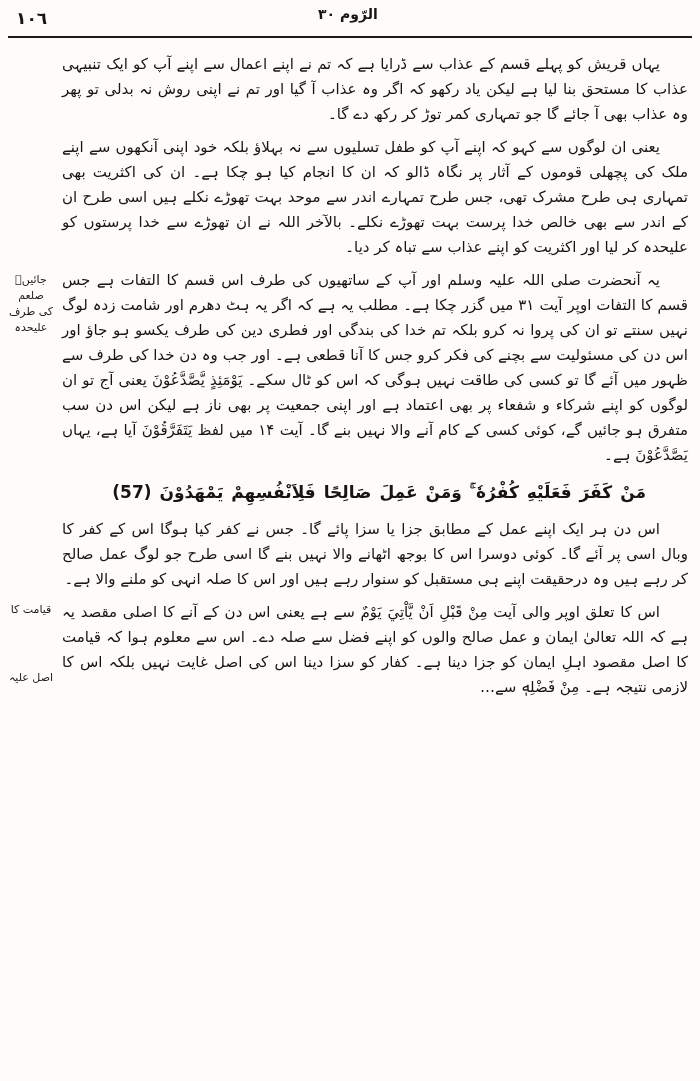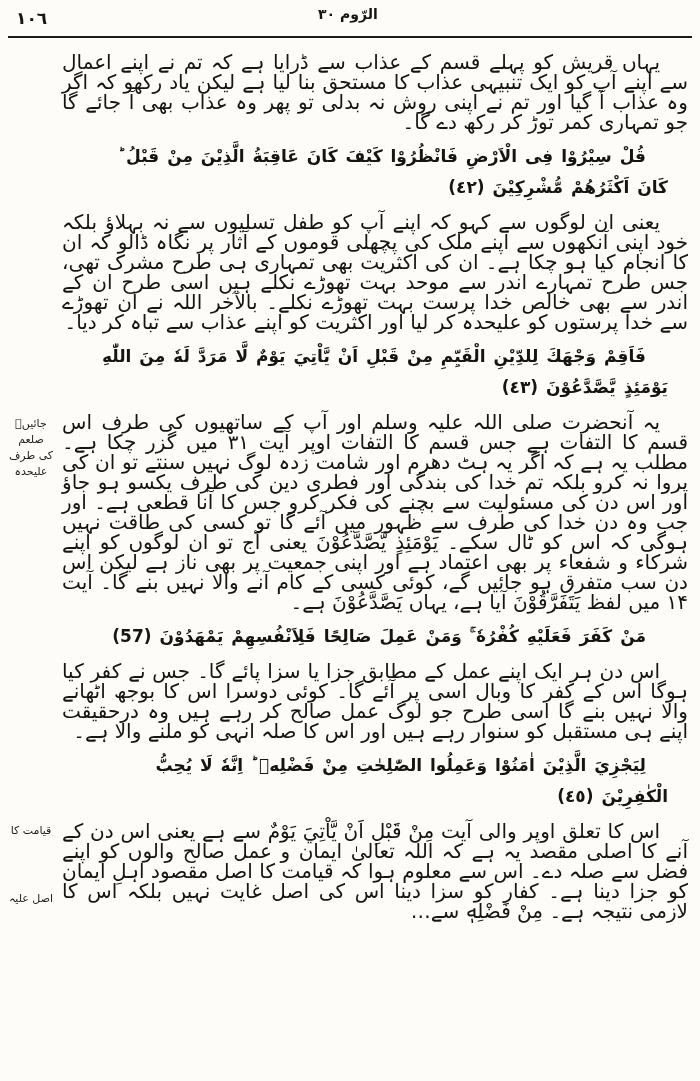--- a/index.html
+++ b/index.html
@@ -27,21 +27,21 @@
     position:absolute;top:36px;left:8px;right:8px;
     border-top:2px solid #1c1b1a;height:0;
   }
   
   .body-col{
     position:absolute;top:44px;right:12px;left:62px;
     direction:rtl;
   }
   p{margin:0;}
   .urdu{
-    font-size:20px;line-height:20px;
+    font-size:15px;line-height:25px;
     text-align:justify;
     text-indent:28px;
     margin:8px 0;
   }
   .verse{
     font-size:17px;font-weight:bold;line-height:31px;
     text-align:right;
     text-indent:22px;
     margin:9px 20px 9px 36px;
     word-spacing:2px;
@@ -69,39 +69,36 @@
   <div class="hdr">
     <div class="page-number">١٠٦</div>
     <div class="surah-title">الرّوم ٣٠</div>
   </div>
   <div class="header-rule"></div>
 
   <div class="body-col">
 
     <p class="urdu">یہاں قریش کو پہلے قسم کے عذاب سے ڈرایا ہے کہ تم نے اپنے اعمال سے اپنے آپ کو ایک تنبیہی عذاب کا مستحق بنا لیا ہے لیکن یاد رکھو کہ اگر وہ عذاب آ گیا اور تم نے اپنی روش نہ بدلی تو پھر وہ عذاب بھی آ جائے گا جو تمہاری کمر توڑ کر رکھ دے گا۔</p>
 
-    <p class="verse">قُلْ سِيْرُوْا فِى الْاَرْضِ فَانْظُرُوْا كَيْفَ كَانَ عَاقِبَةُ الَّذِيْنَ مِنْ قَبْلُ ؕ كَانَ اَكْثَرُهُمْ مُّشْرِكِيْنَ (٤٢)</p>
 
     <p class="urdu">یعنی ان لوگوں سے کہو کہ اپنے آپ کو طفل تسلیوں سے نہ بہلاؤ بلکہ خود اپنی آنکھوں سے اپنے ملک کی پچھلی قوموں کے آثار پر نگاہ ڈالو کہ ان کا انجام کیا ہو چکا ہے۔ ان کی اکثریت بھی تمہاری ہی طرح مشرک تھی، جس طرح تمہارے اندر سے موحد بہت تھوڑے نکلے ہیں اسی طرح ان کے اندر سے بھی خالص خدا پرست بہت تھوڑے نکلے۔ بالآخر اللہ نے ان تھوڑے سے خدا پرستوں کو علیحدہ کر لیا اور اکثریت کو اپنے عذاب سے تباہ کر دیا۔</p>
 
-    <p class="verse">فَاَقِمْ وَجْهَكَ لِلدِّيْنِ الْقَيِّمِ مِنْ قَبْلِ اَنْ يَّاْتِيَ يَوْمٌ لَّا مَرَدَّ لَهٗ مِنَ اللّٰهِ يَوْمَئِذٍ يَّصَّدَّعُوْنَ (٤٣)</p>
 
     <div class="para-wrap">
       <div class="margin-note note-iltifaat">
         <span class="mn-line">جائیںؐ صلعم</span>
         <span class="mn-line">کی طرف علیحدہ</span>
       </div>
       <p class="urdu">یہ آنحضرت صلی اللہ علیہ وسلم اور آپ کے ساتھیوں کی طرف اس قسم کا التفات ہے جس قسم کا التفات اوپر آیت ۳۱ میں گزر چکا ہے۔ مطلب یہ ہے کہ اگر یہ ہٹ دھرم اور شامت زدہ لوگ نہیں سنتے تو ان کی پروا نہ کرو بلکہ تم خدا کی بندگی اور فطری دین کی طرف یکسو ہو جاؤ اور اس دن کی مسئولیت سے بچنے کی فکر کرو جس کا آنا قطعی ہے۔ اور جب وہ دن خدا کی طرف سے ظہور میں آئے گا تو کسی کی طاقت نہیں ہوگی کہ اس کو ٹال سکے۔ يَوْمَئِذٍ يَّصَّدَّعُوْنَ یعنی آج تو ان لوگوں کو اپنے شرکاء و شفعاء پر بھی اعتماد ہے اور اپنی جمعیت پر بھی ناز ہے لیکن اس دن سب متفرق ہو جائیں گے، کوئی کسی کے کام آنے والا نہیں بنے گا۔ آیت ۱۴ میں لفظ يَتَفَرَّقُوْنَ آیا ہے، یہاں يَصَّدَّعُوْنَ ہے۔</p>
     </div>
 
     <p class="verse">مَنْ كَفَرَ فَعَلَيْهِ كُفْرُهٗ ۚ وَمَنْ عَمِلَ صَالِحًا فَلِاَنْفُسِهِمْ يَمْهَدُوْنَ (57)</p>
 
     <p class="urdu">اس دن ہر ایک اپنے عمل کے مطابق جزا یا سزا پائے گا۔ جس نے کفر کیا ہوگا اس کے کفر کا وبال اسی پر آئے گا۔ کوئی دوسرا اس کا بوجھ اٹھانے والا نہیں بنے گا اسی طرح جو لوگ عمل صالح کر رہے ہیں وہ درحقیقت اپنے ہی مستقبل کو سنوار رہے ہیں اور اس کا صلہ انہی کو ملنے والا ہے۔</p>
 
-    <p class="verse">لِيَجْزِيَ الَّذِيْنَ اٰمَنُوْا وَعَمِلُوا الصّٰلِحٰتِ مِنْ فَضْلِهٖ ؕ اِنَّهٗ لَا يُحِبُّ الْكٰفِرِيْنَ (٤٥)</p>
 
     <div class="para-wrap">
       <div class="margin-note note-qiyamat-1">قیامت کا</div>
       <div class="margin-note note-qiyamat-2">اصل علیہ</div>
       <p class="urdu">اس کا تعلق اوپر والی آیت مِنْ قَبْلِ اَنْ يَّاْتِيَ يَوْمٌ سے ہے یعنی اس دن کے آنے کا اصلی مقصد یہ ہے کہ اللہ تعالیٰ ایمان و عمل صالح والوں کو اپنے فضل سے صلہ دے۔ اس سے معلوم ہوا کہ قیامت کا اصل مقصود اہلِ ایمان کو جزا دینا ہے۔ کفار کو سزا دینا اس کی اصل غایت نہیں بلکہ اس کا لازمی نتیجہ ہے۔ مِنْ فَضْلِهٖ سے…</p>
     </div>
 
   </div>
 </div>
 

